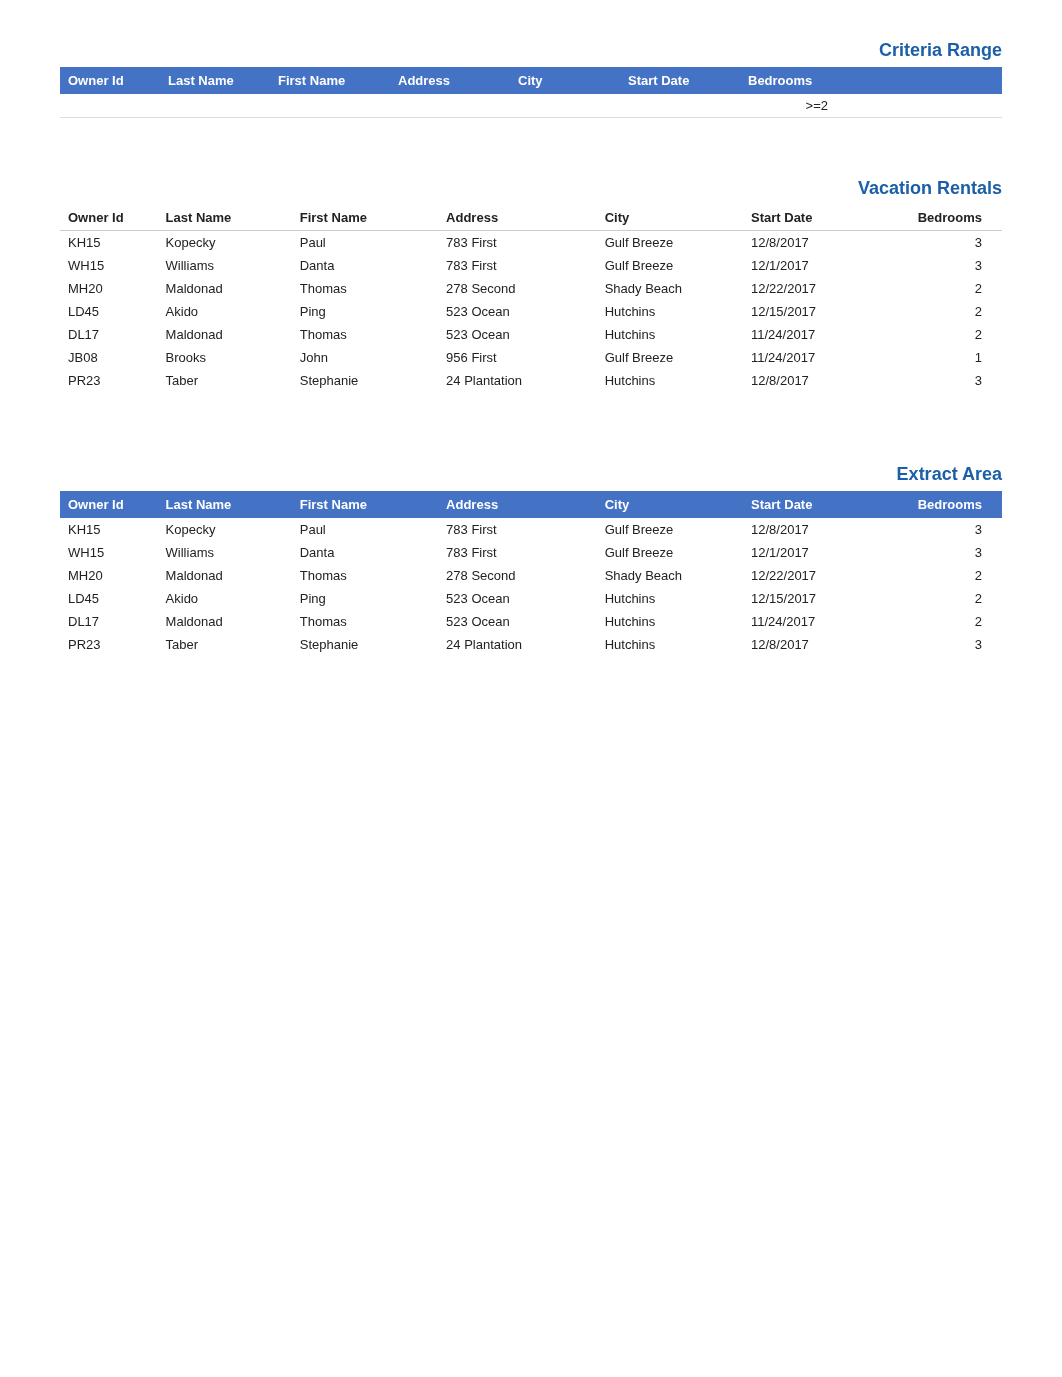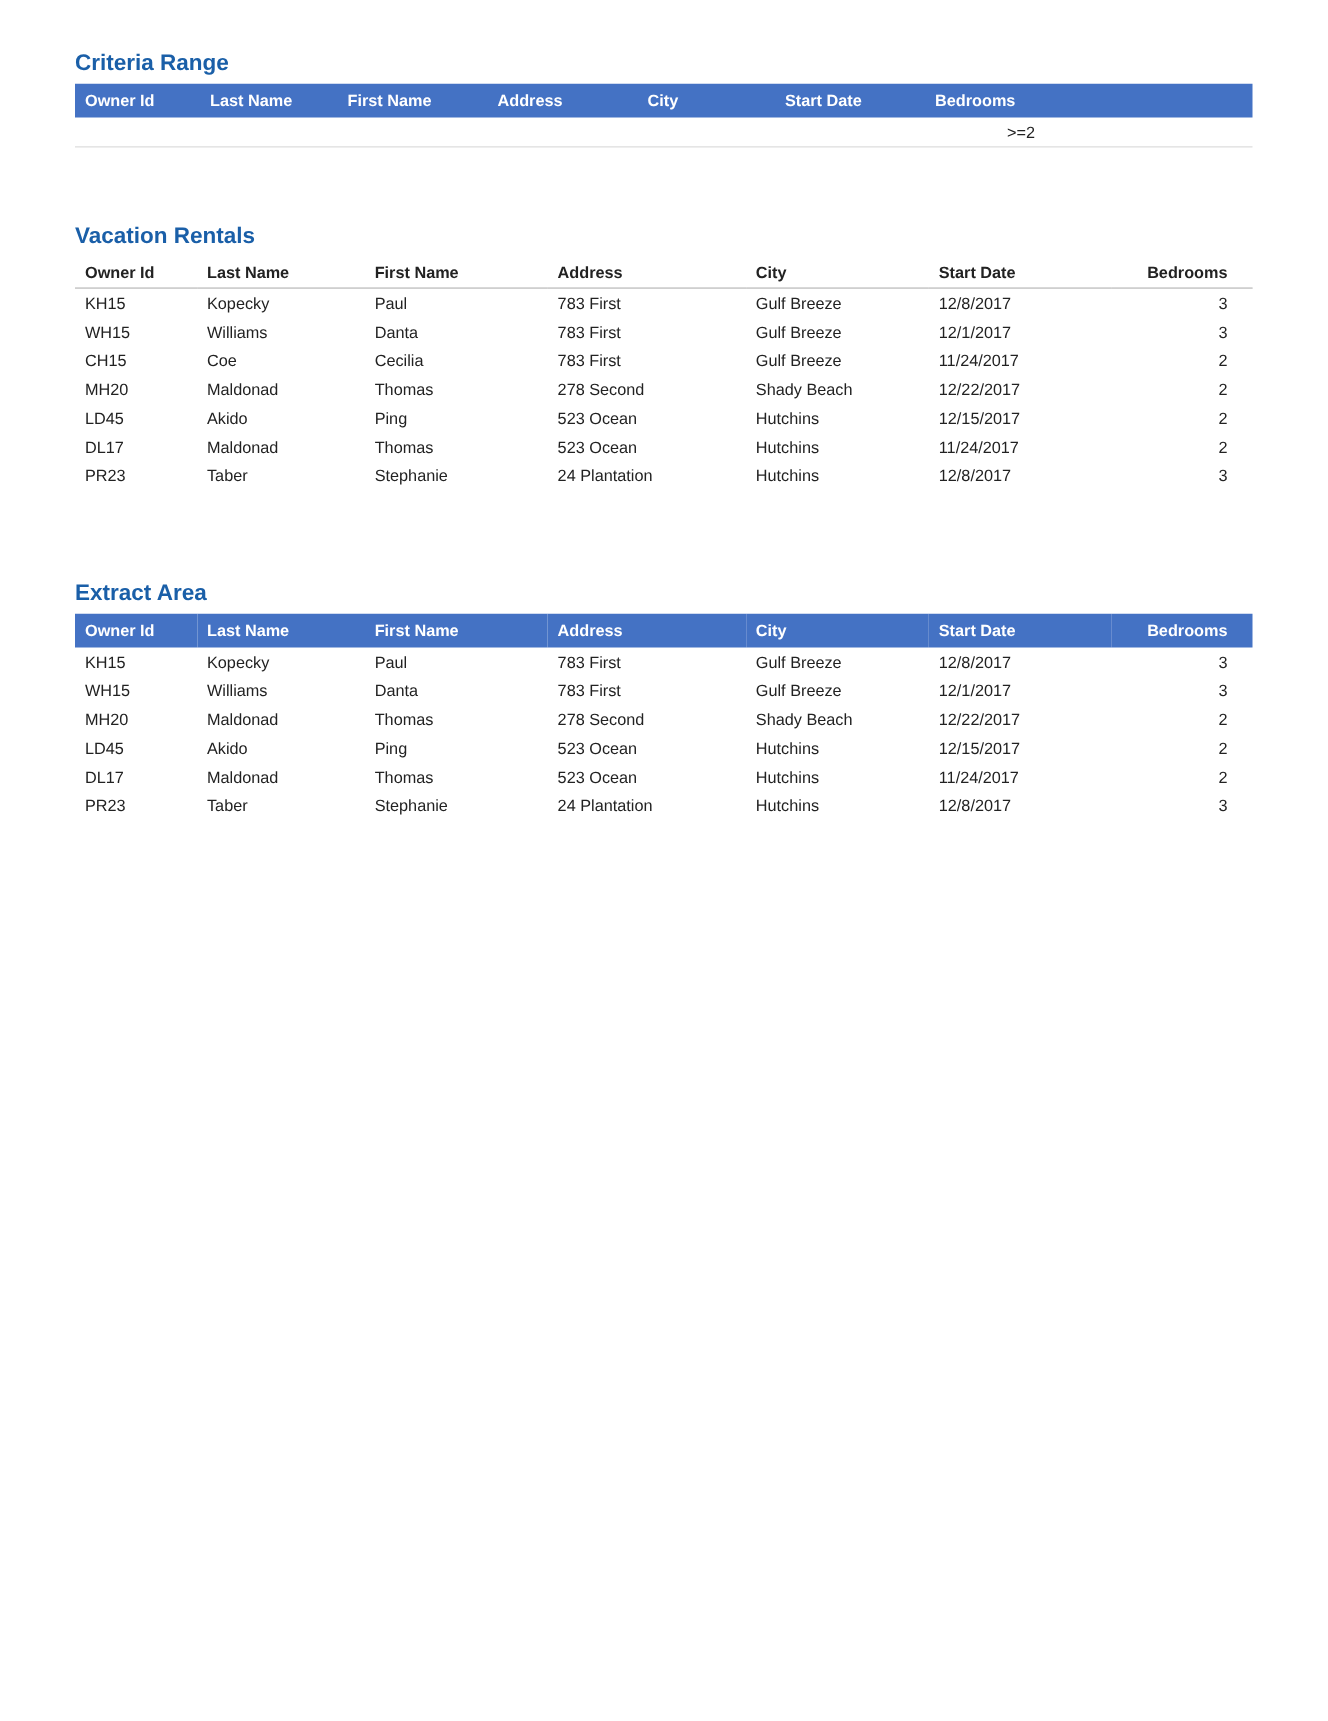--- a/index.html
+++ b/index.html
@@ -11,20 +11,21 @@
       color: #222;
       width: 1062px;
       min-height: 1377px;
       padding: 40px 60px;
     }
 
     .section-title {
       color: #1a5fa8;
       font-size: 18px;
       font-weight: bold;
+      text-align: right;
       margin-bottom: 6px;
     }
 
     .criteria-section {
       margin-bottom: 60px;
     }
 
     .criteria-header-row {
       display: grid;
       grid-template-columns: 100px 110px 120px 120px 110px 120px 100px;
@@ -183,29 +184,20 @@
         <tr>
           <td>WH15</td>
           <td>Williams</td>
           <td>Danta</td>
           <td>783 First</td>
           <td>Gulf Breeze</td>
           <td>12/1/2017</td>
           <td class="num">3</td>
         </tr>
         <tr>
-          <td>CH15</td>
-          <td>Coe</td>
-          <td>Cecilia</td>
-          <td>783 First</td>
-          <td>Gulf Breeze</td>
-          <td>11/24/2017</td>
-          <td class="num">2</td>
-        </tr>
-        <tr>
           <td>MH20</td>
           <td>Maldonad</td>
           <td>Thomas</td>
           <td>278 Second</td>
           <td>Shady Beach</td>
           <td>12/22/2017</td>
           <td class="num">2</td>
         </tr>
         <tr>
           <td>LD45</td>
@@ -217,20 +209,29 @@
           <td class="num">2</td>
         </tr>
         <tr>
           <td>DL17</td>
           <td>Maldonad</td>
           <td>Thomas</td>
           <td>523 Ocean</td>
           <td>Hutchins</td>
           <td>11/24/2017</td>
           <td class="num">2</td>
+        </tr>
+        <tr>
+          <td>JB08</td>
+          <td>Brooks</td>
+          <td>John</td>
+          <td>956 First</td>
+          <td>Gulf Breeze</td>
+          <td>11/24/2017</td>
+          <td class="num">1</td>
         </tr>
         <tr>
           <td>PR23</td>
           <td>Taber</td>
           <td>Stephanie</td>
           <td>24 Plantation</td>
           <td>Hutchins</td>
           <td>12/8/2017</td>
           <td class="num">3</td>
         </tr>

